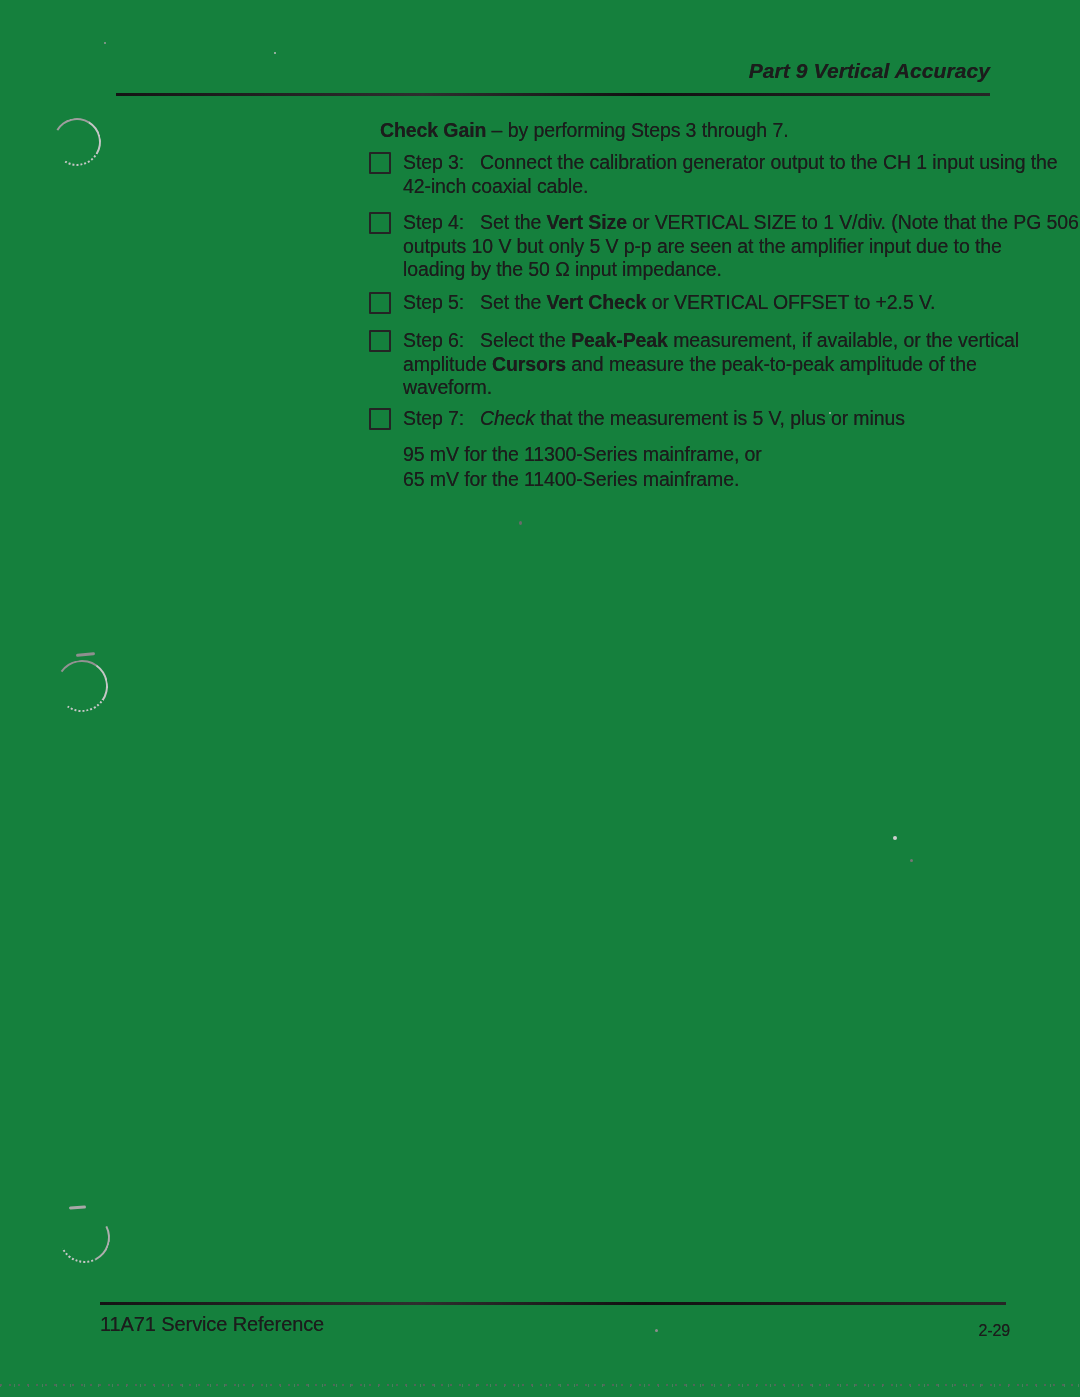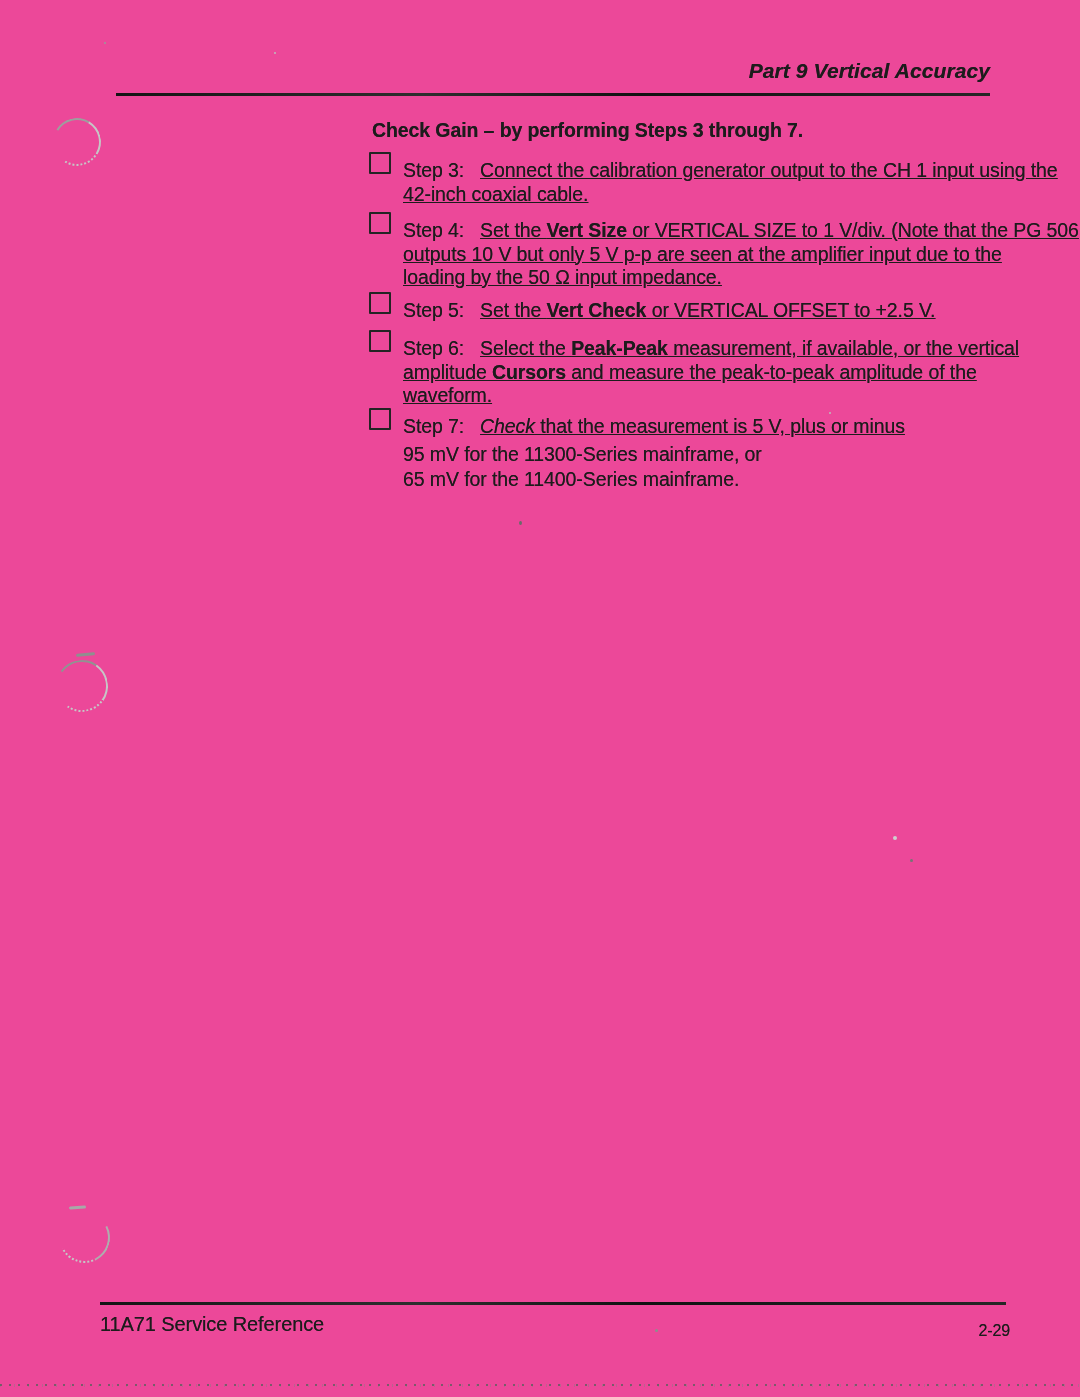--- a/index.html
+++ b/index.html
@@ -11,21 +11,21 @@
     width: 1080px;
     height: 1397px;
     position: relative;
     overflow: hidden;
     font-family: "Liberation Sans", sans-serif;
     color: #1c1c1c;
   }
   .page {
     position: absolute;
     inset: 0;
-    background: #ec4899;
+    background: #15803d;
   }
   
   .t {
     position: absolute;
     white-space: nowrap;
     font-size: 19.5px;
     line-height: 23.5px;
     letter-spacing: -0.1px;
     color: #1c1c1c;
     text-shadow: 0 0 0.5px rgba(25,25,25,0.75);
@@ -40,34 +40,34 @@
     letter-spacing: 0.1px;
   }
   .rule {
     position: absolute;
     height: 3px;
     background: linear-gradient(90deg, #141414, #2e2e2e 35%, #111 60%, #262626);
   }
   .rule-header { top: 93px; left: 116px; width: 874px; }
   .rule-footer { top: 1302px; left: 100px; width: 906px; }
 
-  .intro { top: 119px; left: 372px; font-weight: bold; }
+  .intro { top: 119px; left: 380px; }
 
   .step { position: absolute; left: 369px; }
   .cb {
     position: absolute;
     left: 0;
     top: 1px;
     width: 18px;
     height: 18px;
     border: 2.5px solid #242424;
     border-radius: 1px;
     background: transparent;
   }
-  .step-text { position: absolute; left: 34px; top: 8px; text-decoration: underline; }
+  .step-text { position: absolute; left: 34px; top: 0; }
   .step-label { display: inline-block; margin-right: 16px; }
 
   .notes { top: 442px; left: 403px; line-height: 24.5px; }
 
   .footer-left {
     top: 1313px;
     left: 100px;
     font-size: 20px;
   }
   .footer-right {

